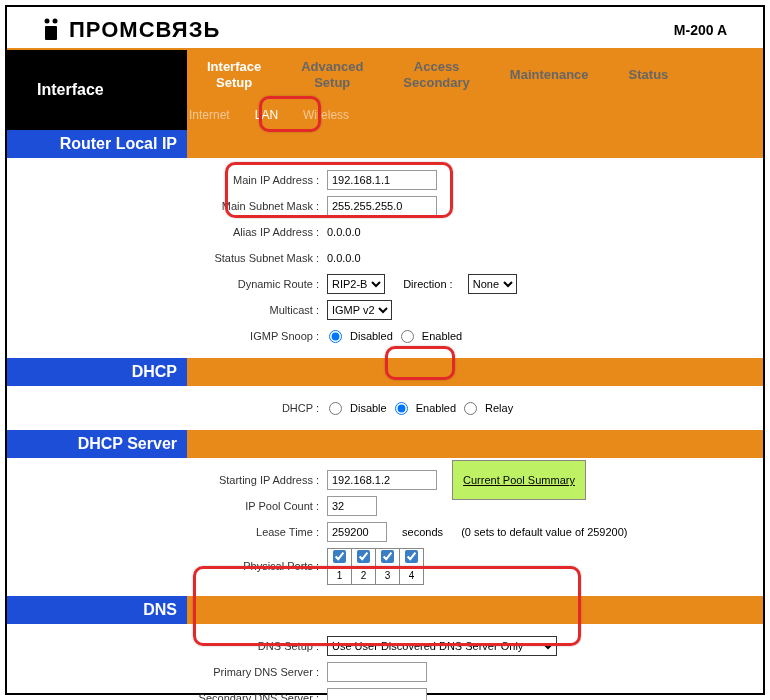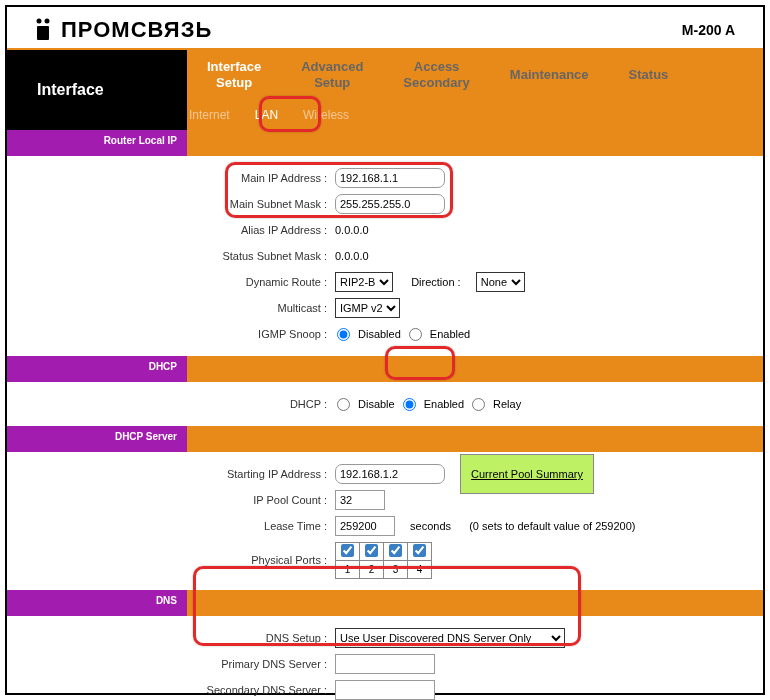--- a/index.html
+++ b/index.html
@@ -1,41 +1,41 @@
 <!DOCTYPE html>
 <html><head>
 <meta charset="utf-8">
 <style>
 * { box-sizing: border-box; margin: 0; padding: 0; }
 body { font-family: Arial, sans-serif; font-size: 12px; background: #fff; width: 770px; height: 700px; overflow: hidden; }
 .frame { border: 2px solid #000; width: 760px; height: 690px; margin: 5px; position: relative; background: #fff; }
-.header { display: flex; align-items: center; padding: 10px 28px 5px; border-bottom: 2px solid #e88a1a; }
+.header { display: flex; align-items: center; padding: 10px 36px 5px; border-bottom: 2px solid #e88a1a; }
 .logo { display: flex; align-items: center; gap: 6px; }
 .logo-icon { width: 20px; height: 24px; }
 .logo-text { font-size: 22px; font-weight: bold; letter-spacing: 1px; }
 .model { margin-left: auto; font-weight: bold; font-size: 14px; }
 .navbar { display: flex; height: 80px; }
 .nav-left { background: #000; color: #fff; width: 180px; display: flex; align-items: center; padding-left: 30px; font-size: 16px; font-weight: bold; }
 .nav-right { flex: 1; display: flex; flex-direction: column; }
 .tabs-top { background: #e88a1a; display: flex; height: 50px; align-items: center; }
 .tab { padding: 0 20px; color: #666; font-size: 13px; font-weight: bold; text-align: center; cursor: pointer; line-height: 1.2; }
 .tab.active { color: #fff; }
 .tabs-sub { background: #e88a1a; display: flex; height: 30px; align-items: center; padding-left: 2px; gap: 25px; }
 .subtab { color: #f5c794; font-size: 12px; cursor: pointer; }
 .subtab.active { color: #fff; font-weight: normal; }
 .content { position: relative; }
 .section-band { display: flex; min-height: 26px; }
-.band-left { background: #a21caf; color: #fff; width: 180px; text-align: right; padding: 5px 10px 5px 5px; font-size: 10px; font-weight: bold; }
+.band-left { background: #1d4ed8; color: #fff; width: 180px; text-align: right; padding: 5px 10px 5px 5px; font-size: 16px; font-weight: bold; }
 .band-right { flex: 1; background: #e88a1a; }
 .form-area { padding: 8px 0; }
-.form-row { display: flex; align-items: center; height: 24px; margin: 2px 8px; }
+.form-row { display: flex; align-items: center; height: 24px; margin: 2px 0; }
 .form-label { width: 320px; text-align: right; padding-right: 8px; font-size: 11px; color: #333; }
 .form-field { flex: 1; display: flex; align-items: center; gap: 6px; font-size: 11px; }
 input[type="text"] { border: 1px solid #999; height: 20px; padding: 0 4px; font-size: 11px; width: 100px; }
-input[type="text"].wide { width: 110px; border-radius: 7px; }
+input[type="text"].wide { width: 110px; }
 select { border: 1px solid #333; height: 20px; font-size: 11px; background: #fff; }
 input[type="radio"] { margin: 0 2px; }
 input[type="checkbox"] { margin: 0; }
 .ports-table { border-collapse: collapse; }
 .ports-table td { border: 1px solid #888; width: 24px; height: 18px; text-align: center; font-size: 10px; padding: 0; }
 .ports-table input[type="checkbox"] { accent-color: #3a7fc4; }
 button { border: 1px solid #888; background: #bef264; height: 40px; padding: 0 10px; font-size: 11px; cursor: pointer; text-decoration: underline; }
 .highlight { position: absolute; border: 3px solid #e3282a; border-radius: 10px; pointer-events: none; box-shadow: 0 0 2px rgba(0,0,0,0.3); }
 </style>
 </head>

